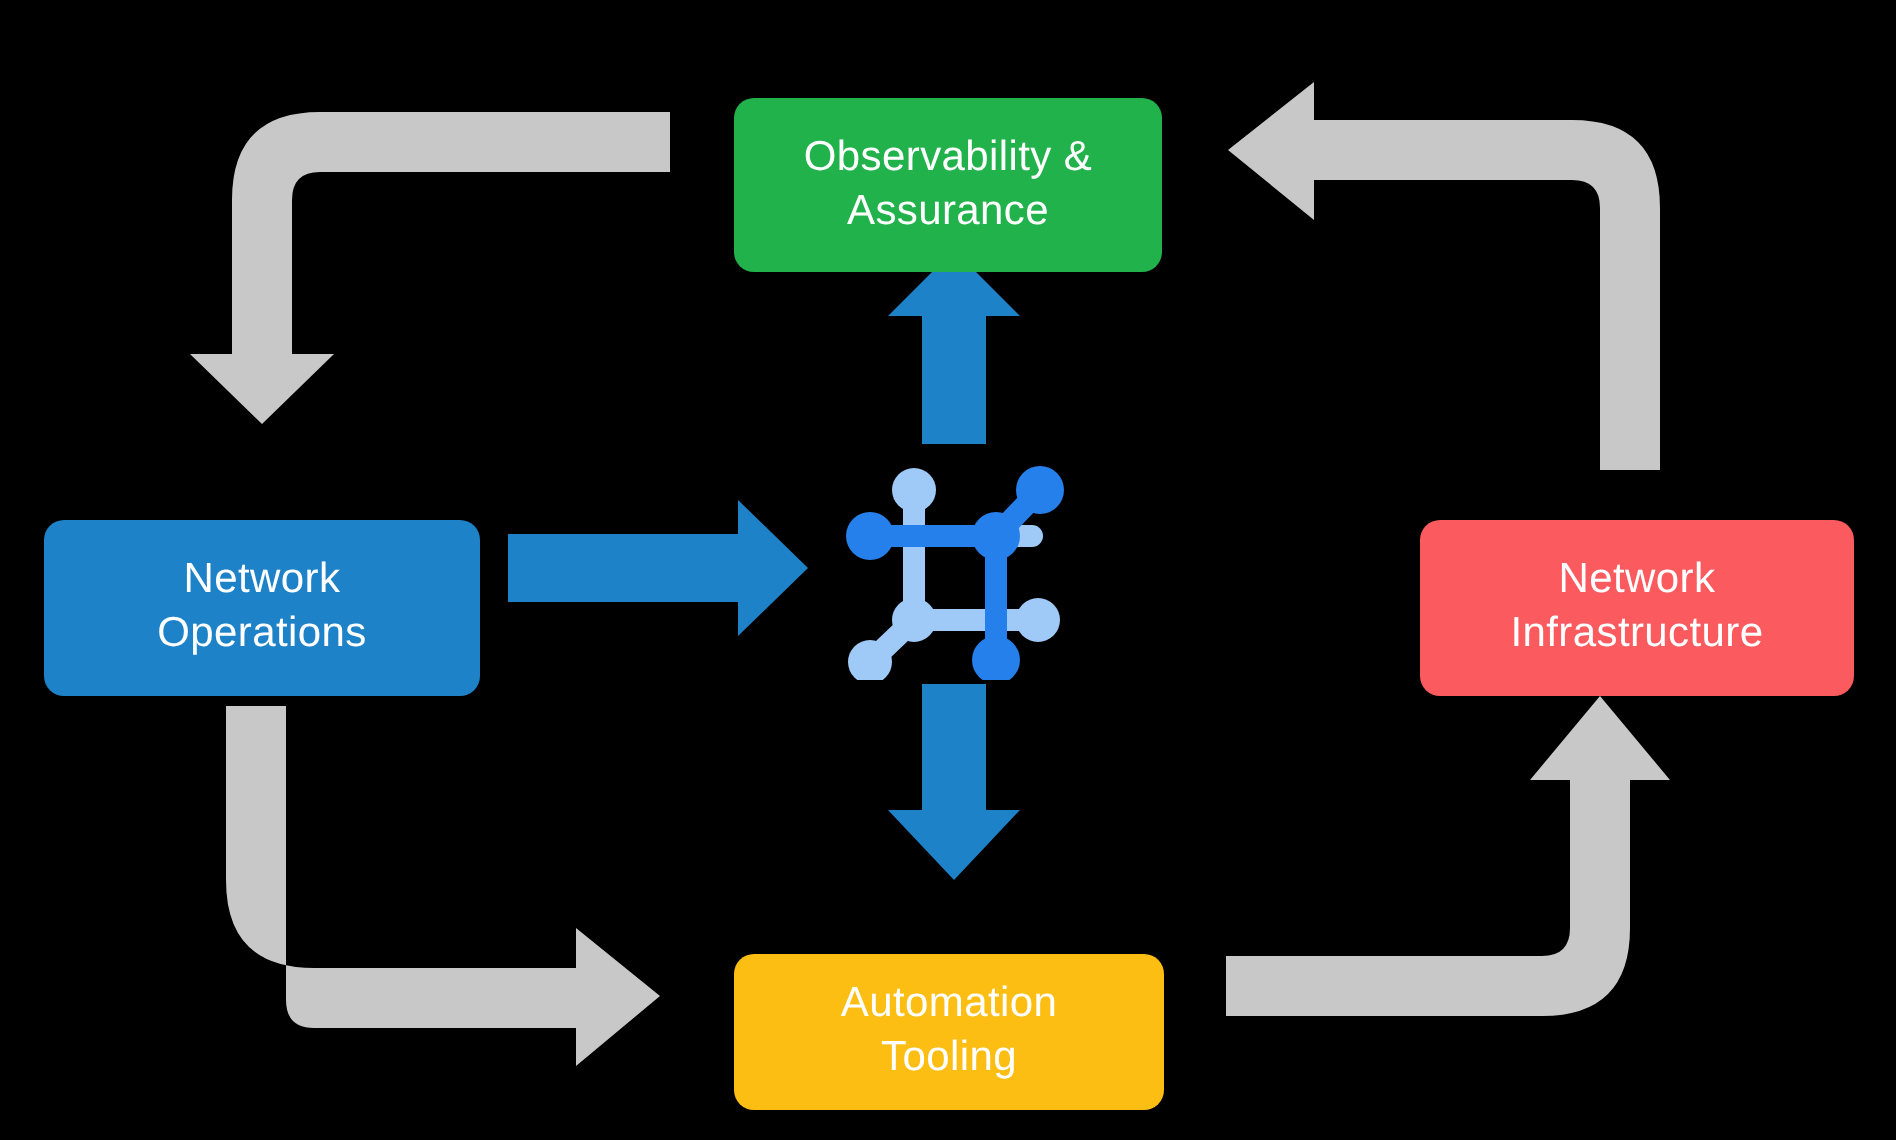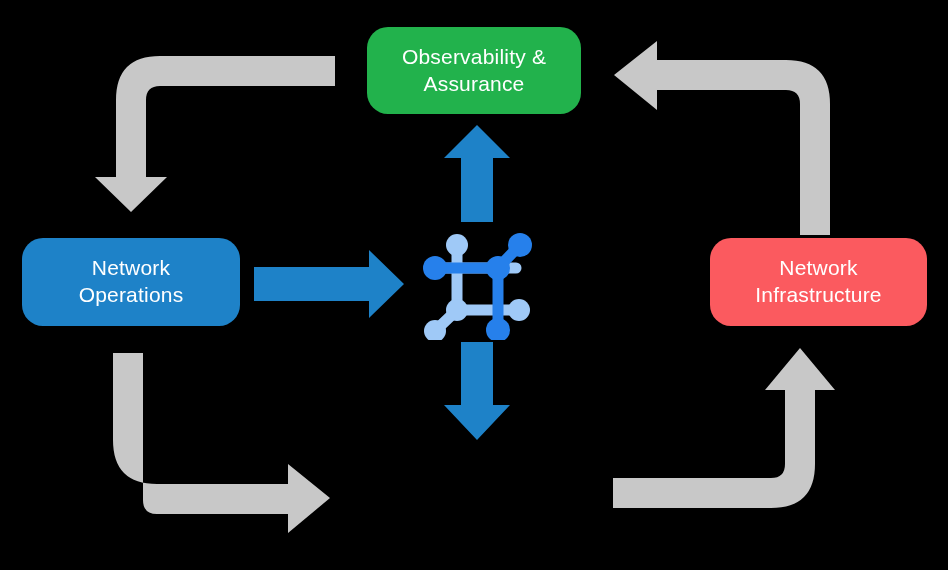--- a/index.html
+++ b/index.html
@@ -16,29 +16,30 @@
     height: 570px;
     background: #000000;
     overflow: hidden;
   }
   .node-box {
     position: absolute;
     display: flex;
     align-items: center;
     justify-content: center;
     text-align: center;
-    border-radius: 21px;
+    border-radius: 10px;
     color: #ffffff;
     font-size: 21px;
     line-height: 1.28;
     font-weight: 400;
     letter-spacing: 0.2px;
     box-sizing: border-box;
     padding: 4px 10px;
     white-space: pre-line;
+    margin-top: 22px;
   }
   #box-observability {
     left: 367px; top: 27px; width: 214px; height: 87px;
     background: #22B24C;
   }
   #box-network-operations {
     left: 22px; top: 238px; width: 218px; height: 88px;
     background: #1E82C8;
   }
   #box-network-infrastructure {
@@ -119,14 +120,16 @@
 
   <div class="node-box" id="box-observability">Observability &amp;
 Assurance</div>
 
   <div class="node-box" id="box-network-operations">Network
 Operations</div>
 
   <div class="node-box" id="box-network-infrastructure">Network
 Infrastructure</div>
 
+  <div class="node-box" id="box-automation-tooling">Automation
+Tooling</div>
 
 </div>
 
 </body></html>

